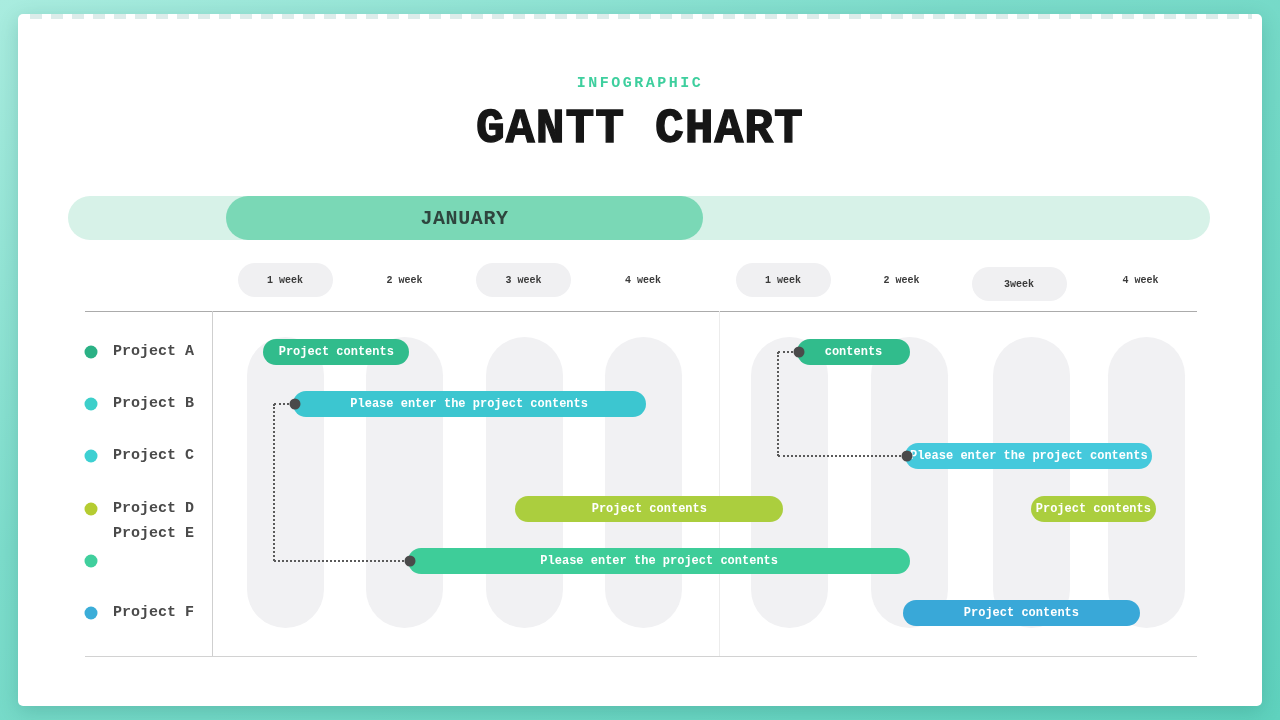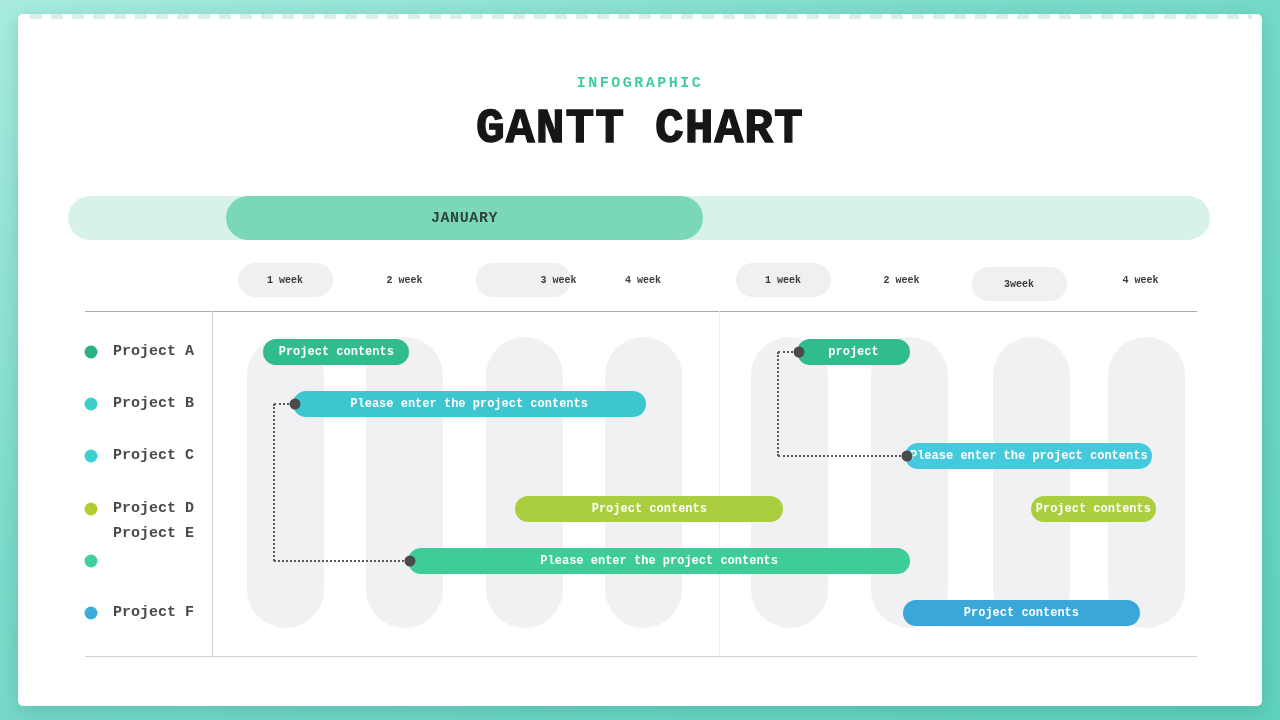--- a/index.html
+++ b/index.html
@@ -11,21 +11,21 @@
   .perf{position:absolute;left:30px;top:14px;width:1222px;height:5px;
     background:repeating-linear-gradient(90deg,#dcecea 0 12px,transparent 12px 21px);}
   .eyebrow{position:absolute;left:0;top:75px;width:1280px;text-align:center;
     font-size:15px;font-weight:800;letter-spacing:2.5px;color:#3ecf9e;}
   .title{position:absolute;left:0;top:102px;width:1280px;text-align:center;
     font-size:48px;font-weight:900;color:#161616;letter-spacing:1px;-webkit-text-stroke:1.3px #161616;}
   .month-band{position:absolute;left:68px;top:196px;width:1142px;height:44px;
     background:#d7f2e8;border-radius:22px;}
   .month-pill{position:absolute;left:158px;top:0;width:477px;height:44px;background:#7ad8b6;
     border-radius:22px;display:flex;align-items:center;justify-content:center;}
-  .month-txt{font-size:15px;font-weight:800;letter-spacing:.6px;color:#2e453e;}
+  .month-txt{font-size:20px;font-weight:800;letter-spacing:.6px;color:#2e453e;}
   .month-feb{position:absolute;left:635px;top:0;width:507px;height:44px;
     display:flex;align-items:center;justify-content:center;}
   
   .wpill{position:absolute;width:95px;height:34px;border-radius:17px;background:#f0f0f2;}
   .wlabel{position:absolute;font-size:10px;font-weight:700;color:#3a3a3a;
     transform:translate(-50%,-50%);white-space:nowrap;}
   
   .col{position:absolute;width:77px;top:337px;height:291px;border-radius:39px;background:#f1f1f3;}
   .hline{position:absolute;height:1px;background:#ababab;}
   .hline.soft{background:#d2d2d2;}
@@ -54,21 +54,21 @@
     <div class="month-pill">
       <span class="month-txt">JANUARY</span>
     </div>
   </div>
 
   <div id="weeks-layer">
       <div class="wpill" style="left: 237.5px; top: 263px;"></div>
       <div class="wlabel" style="left: 285px; top: 280px;">1 week</div>
       <div class="wlabel" style="left: 404.5px; top: 280px;">2 week</div>
       <div class="wpill" style="left: 476px; top: 263px;"></div>
-      <div class="wlabel" style="left: 523.5px; top: 280px; margin-left: 35px;">3 week</div>
+      <div class="wlabel" style="left: 523.5px; top: 280px;">3 week</div>
       <div class="wlabel" style="left: 643px; top: 280px;">4 week</div>
       <div class="wpill" style="left: 735.5px; top: 263px;"></div>
       <div class="wlabel" style="left: 783px; top: 280px;">1 week</div>
       <div class="wlabel" style="left: 901.5px; top: 280px;">2 week</div>
       <div class="wpill" style="left: 971.5px; top: 267px;"></div>
       <div class="wlabel" style="left: 1019px; top: 284px;">3week</div>
       <div class="wlabel" style="left: 1140.5px; top: 280px;">4 week</div>
     </div>
   <div id="grid-layer">
       <div class="col" style="left: 247px;"></div>
@@ -88,21 +88,21 @@
       <div class="dotH" style="left: 273.65px; top: 559.8px; width: 134.62px;"></div>
       <div class="dotH" style="left: 777.95px; top: 351px; width: 19px;"></div>
       <div class="dotV" style="left: 776.95px; top: 352px; height: 104.4px;"></div>
       <div class="dotH" style="left: 777.95px; top: 455.4px; width: 127.24px;"></div>
       <div class="pdot" style="left: 91px; top: 352px; background: rgb(43, 177, 133);"></div>
       <div class="plabel" style="left: 113px; top: 352px;">Project A</div>
       <div class="bar" style="left: 263.13px; top: 339px; width: 146.37px; background: rgb(49, 188, 140);">
         <span>Project contents</span>
       </div>
       <div class="bar" style="left: 796.95px; top: 339px; width: 113.16px; background: rgb(49, 188, 140);">
-        <span>project</span>
+        <span>contents</span>
       </div>
       <div class="pdot" style="left: 91px; top: 404.2px; background: rgb(61, 207, 202);"></div>
       <div class="plabel" style="left: 113px; top: 404.2px;">Project B</div>
       <div class="bar" style="left: 292.65px; top: 391.2px; width: 353.01px; background: rgb(60, 198, 208);">
         <span>Please enter the project contents</span>
       </div>
       <div class="pdot" style="left: 91px; top: 456.4px; background: rgb(61, 208, 210);"></div>
       <div class="plabel" style="left: 113px; top: 456.4px;">Project C</div>
       <div class="bar" style="left: 905.19px; top: 443.4px; width: 247.23px; background: rgb(69, 201, 220);">
         <span>Please enter the project contents</span>

